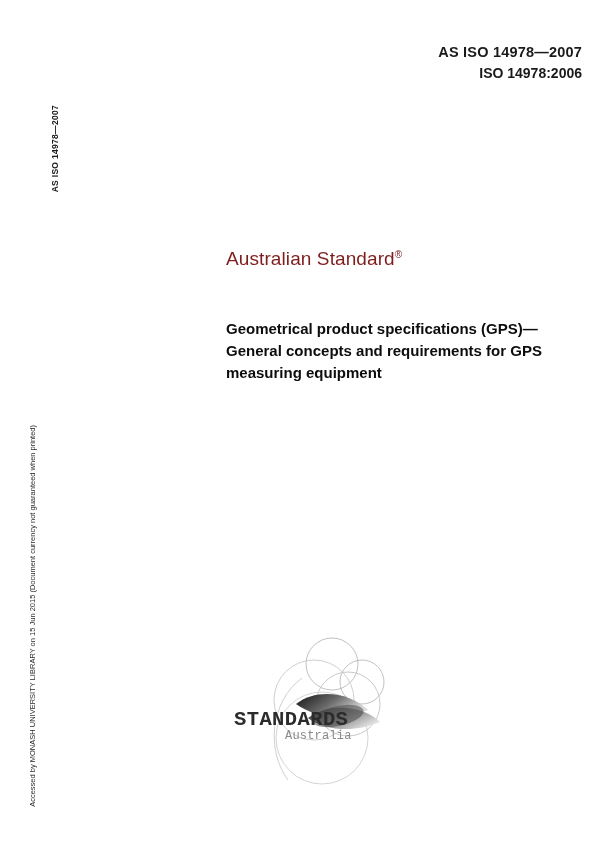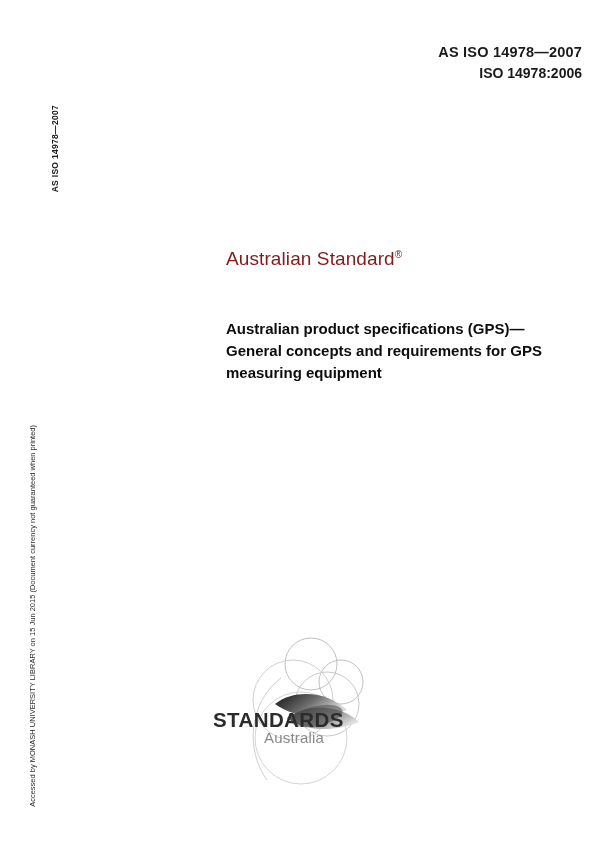--- a/index.html
+++ b/index.html
@@ -92,44 +92,45 @@
     width: 330px;
     font-size: 15px;
     font-weight: bold;
     line-height: 1.48;
     color: #0d0d0d;
   }
 
   
   .logo-wrap {
     position: absolute;
-    left: 189px;
+    left: 210px;
     top: 630px;
     width: 200px;
     height: 180px;
+    font-family: Liberation Mono, monospace;
   }
   .logo-svg {
     position: absolute;
     left: 0;
     top: 0;
   }
   .logo-text {
     position: absolute;
     left: 4px;
     top: 78px;
     font-size: 20.5px;
     font-weight: bold;
     letter-spacing: 0.4px;
     color: #2b2b2b;
   }
   .logo-subtext {
     position: absolute;
     left: 55px;
     top: 99px;
-    font-size: 15px;
+    font-size: 12px;
     color: #8a8a8a;
     letter-spacing: 0.2px;
   }
 </style>
 </head>
 <body>
 
 <div class="page">
 
   <div class="header-block">
@@ -138,21 +139,21 @@
   </div>
 
   <div class="spine-title">AS ISO 14978—2007</div>
 
   <div class="spine-access">Accessed by MONASH UNIVERSITY LIBRARY on 15 Jun 2015 (Document currency not guaranteed when printed)</div>
 
   <div class="standard-label">
     <span>Australian Standard</span><span class="reg">®</span>
   </div>
 
-  <div class="main-title">Australian product specifications (GPS)—General concepts and requirements for GPS measuring equipment</div>
+  <div class="main-title">Geometrical product specifications (GPS)—General concepts and requirements for GPS measuring equipment</div>
 
   <div class="logo-wrap">
     <svg class="logo-svg" width="200" height="180" viewBox="0 0 200 180">
       <defs>
         <linearGradient id="leafGrad" x1="0" y1="0" x2="1" y2="0.4">
           <stop offset="0%" stop-color="#111111"></stop>
           <stop offset="55%" stop-color="#6b6b6b"></stop>
           <stop offset="100%" stop-color="#d8d8d8"></stop>
         </linearGradient>
         <linearGradient id="leafGrad2" x1="0" y1="0" x2="1" y2="0.6">

